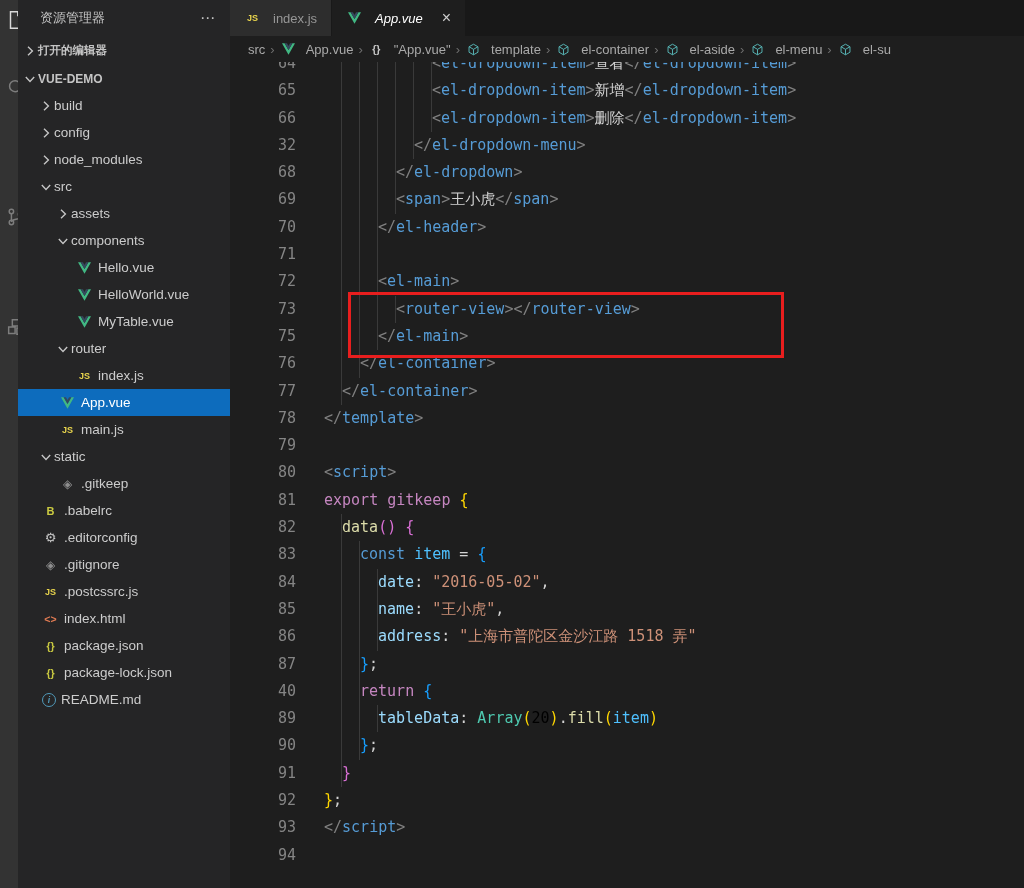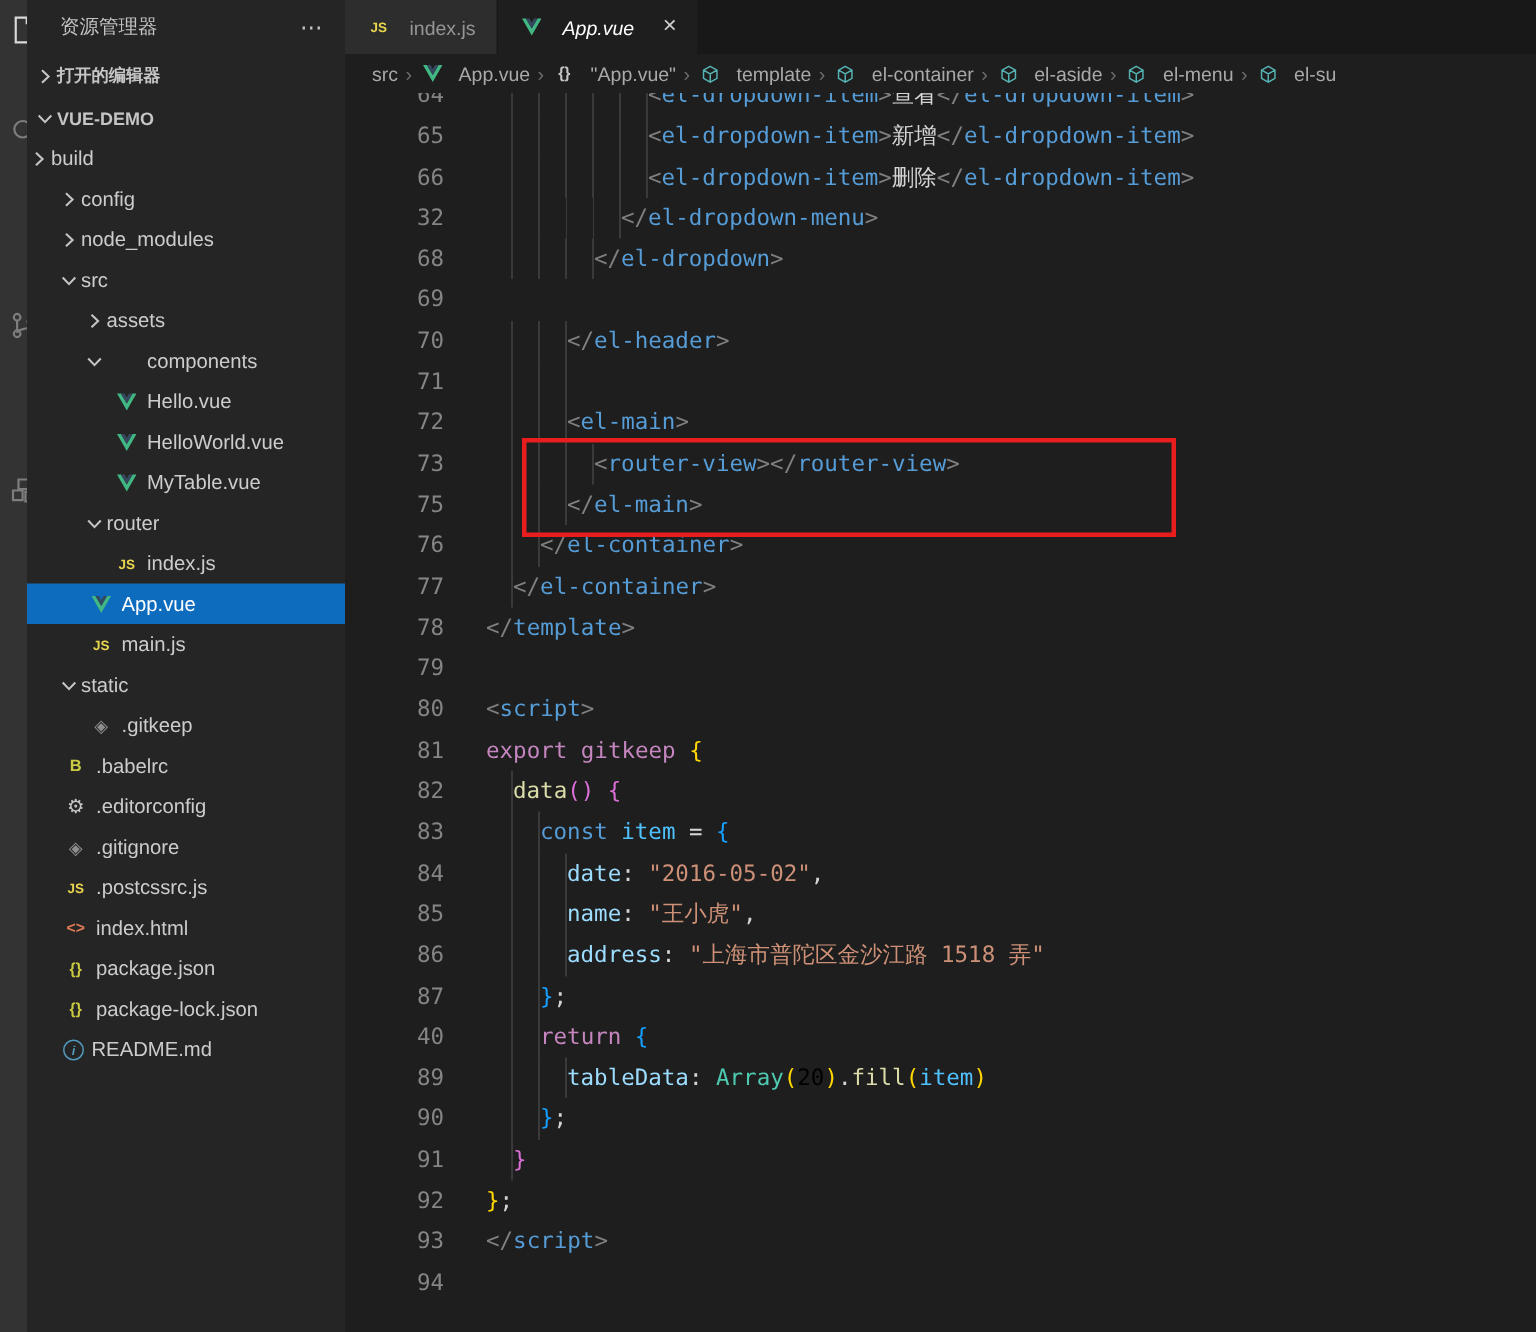--- a/index.html
+++ b/index.html
@@ -116,21 +116,21 @@
     </div>
     <div class="section-hdr project">
       <span class="chev open">
         <svg width="16" height="16" viewBox="0 0 16 16">
             <path fill="none" stroke="#c5c5c5" stroke-width="1.4" d="M6 3.8 10.4 8 6 12.2"></path>
           </svg>
       </span>
       <span>VUE-DEMO</span>
     </div>
     <div class="tree" id="tree">
-        <div class="trow" style="">
+        <div class="trow" style="padding-left: 20px;">
           <span class="chev">
             <svg width="16" height="16" viewBox="0 0 16 16">
               <path fill="none" stroke="#c5c5c5" stroke-width="1.4" d="M6 3.8 10.4 8 6 12.2"></path>
             </svg>
           </span>
           <span class="lbl">build</span>
         </div>
         <div class="trow" style="padding-left: 20px;">
           <span class="chev">
             <svg width="16" height="16" viewBox="0 0 16 16">
@@ -156,21 +156,21 @@
           <span class="lbl">src</span>
         </div>
         <div class="trow" style="padding-left: 37px;">
           <span class="chev">
             <svg width="16" height="16" viewBox="0 0 16 16">
               <path fill="none" stroke="#c5c5c5" stroke-width="1.4" d="M6 3.8 10.4 8 6 12.2"></path>
             </svg>
           </span>
           <span class="lbl">assets</span>
         </div>
-        <div class="trow" style="padding-left: 37px; gap: 27px;">
+        <div class="trow" style="padding-left: 37px;">
           <span class="chev open">
             <svg width="16" height="16" viewBox="0 0 16 16">
               <path fill="none" stroke="#c5c5c5" stroke-width="1.4" d="M6 3.8 10.4 8 6 12.2"></path>
             </svg>
           </span>
           <span class="lbl">components</span>
         </div>
         <div class="trow" style="padding-left: 58px;">
           <span class="fic">
             <svg width="13" height="12" viewBox="0 0 16 14">
@@ -352,21 +352,21 @@
           <span>el-su</span>
         </span>
       </div>
     <div class="codewrap">
       <div id="code">
           <div class="cl"><span class="ln">64</span><span class="lc" style="padding-left: 108px;"><span class="guides" style="width: 108px;"></span><span class="p">&lt;</span><span class="t">el-dropdown-item</span><span class="p">&gt;</span><span class="x">查看</span><span class="p">&lt;/</span><span class="t">el-dropdown-item</span><span class="p">&gt;</span></span></div>
           <div class="cl"><span class="ln">65</span><span class="lc" style="padding-left: 108px;"><span class="guides" style="width: 108px;"></span><span class="p">&lt;</span><span class="t">el-dropdown-item</span><span class="p">&gt;</span><span class="x">新增</span><span class="p">&lt;/</span><span class="t">el-dropdown-item</span><span class="p">&gt;</span></span></div>
           <div class="cl"><span class="ln">66</span><span class="lc" style="padding-left: 108px;"><span class="guides" style="width: 108px;"></span><span class="p">&lt;</span><span class="t">el-dropdown-item</span><span class="p">&gt;</span><span class="x">删除</span><span class="p">&lt;/</span><span class="t">el-dropdown-item</span><span class="p">&gt;</span></span></div>
           <div class="cl"><span class="ln">32</span><span class="lc" style="padding-left: 90px;"><span class="guides" style="width: 90px;"></span><span class="p">&lt;/</span><span class="t">el-dropdown-menu</span><span class="p">&gt;</span></span></div>
           <div class="cl"><span class="ln">68</span><span class="lc" style="padding-left: 72px;"><span class="guides" style="width: 72px;"></span><span class="p">&lt;/</span><span class="t">el-dropdown</span><span class="p">&gt;</span></span></div>
-          <div class="cl"><span class="ln">69</span></div>
+          <div class="cl"><span class="ln">69</span><span class="lc" style="padding-left: 72px;"><span class="guides" style="width: 72px;"></span><span class="p">&lt;</span><span class="t">span</span><span class="p">&gt;</span><span class="x">王小虎</span><span class="p">&lt;/</span><span class="t">span</span><span class="p">&gt;</span></span></div>
           <div class="cl"><span class="ln">70</span><span class="lc" style="padding-left: 54px;"><span class="guides" style="width: 54px;"></span><span class="p">&lt;/</span><span class="t">el-header</span><span class="p">&gt;</span></span></div>
           <div class="cl"><span class="ln">71</span><span class="lc" style="padding-left: 54px;"><span class="guides" style="width: 54px;"></span></span></div>
           <div class="cl"><span class="ln">72</span><span class="lc" style="padding-left: 54px;"><span class="guides" style="width: 54px;"></span><span class="p">&lt;</span><span class="t">el-main</span><span class="p">&gt;</span></span></div>
           <div class="cl"><span class="ln">73</span><span class="lc" style="padding-left: 72px;"><span class="guides" style="width: 72px;"></span><span class="p">&lt;</span><span class="t">router-view</span><span class="p">&gt;</span><span class="p">&lt;/</span><span class="t">router-view</span><span class="p">&gt;</span></span></div>
           <div class="cl"><span class="ln">75</span><span class="lc" style="padding-left: 54px;"><span class="guides" style="width: 54px;"></span><span class="p">&lt;/</span><span class="t">el-main</span><span class="p">&gt;</span></span></div>
           <div class="cl"><span class="ln">76</span><span class="lc" style="padding-left: 36px;"><span class="guides" style="width: 36px;"></span><span class="p">&lt;/</span><span class="t">el-container</span><span class="p">&gt;</span></span></div>
           <div class="cl"><span class="ln">77</span><span class="lc" style="padding-left: 18px;"><span class="guides" style="width: 18px;"></span><span class="p">&lt;/</span><span class="t">el-container</span><span class="p">&gt;</span></span></div>
           <div class="cl"><span class="ln">78</span><span class="lc" style="padding-left: 0px;"><span class="p">&lt;/</span><span class="t">template</span><span class="p">&gt;</span></span></div>
           <div class="cl"><span class="ln">79</span><span class="lc" style="padding-left: 0px;"></span></div>
           <div class="cl"><span class="ln">80</span><span class="lc" style="padding-left: 0px;"><span class="p">&lt;</span><span class="t">script</span><span class="p">&gt;</span></span></div>

